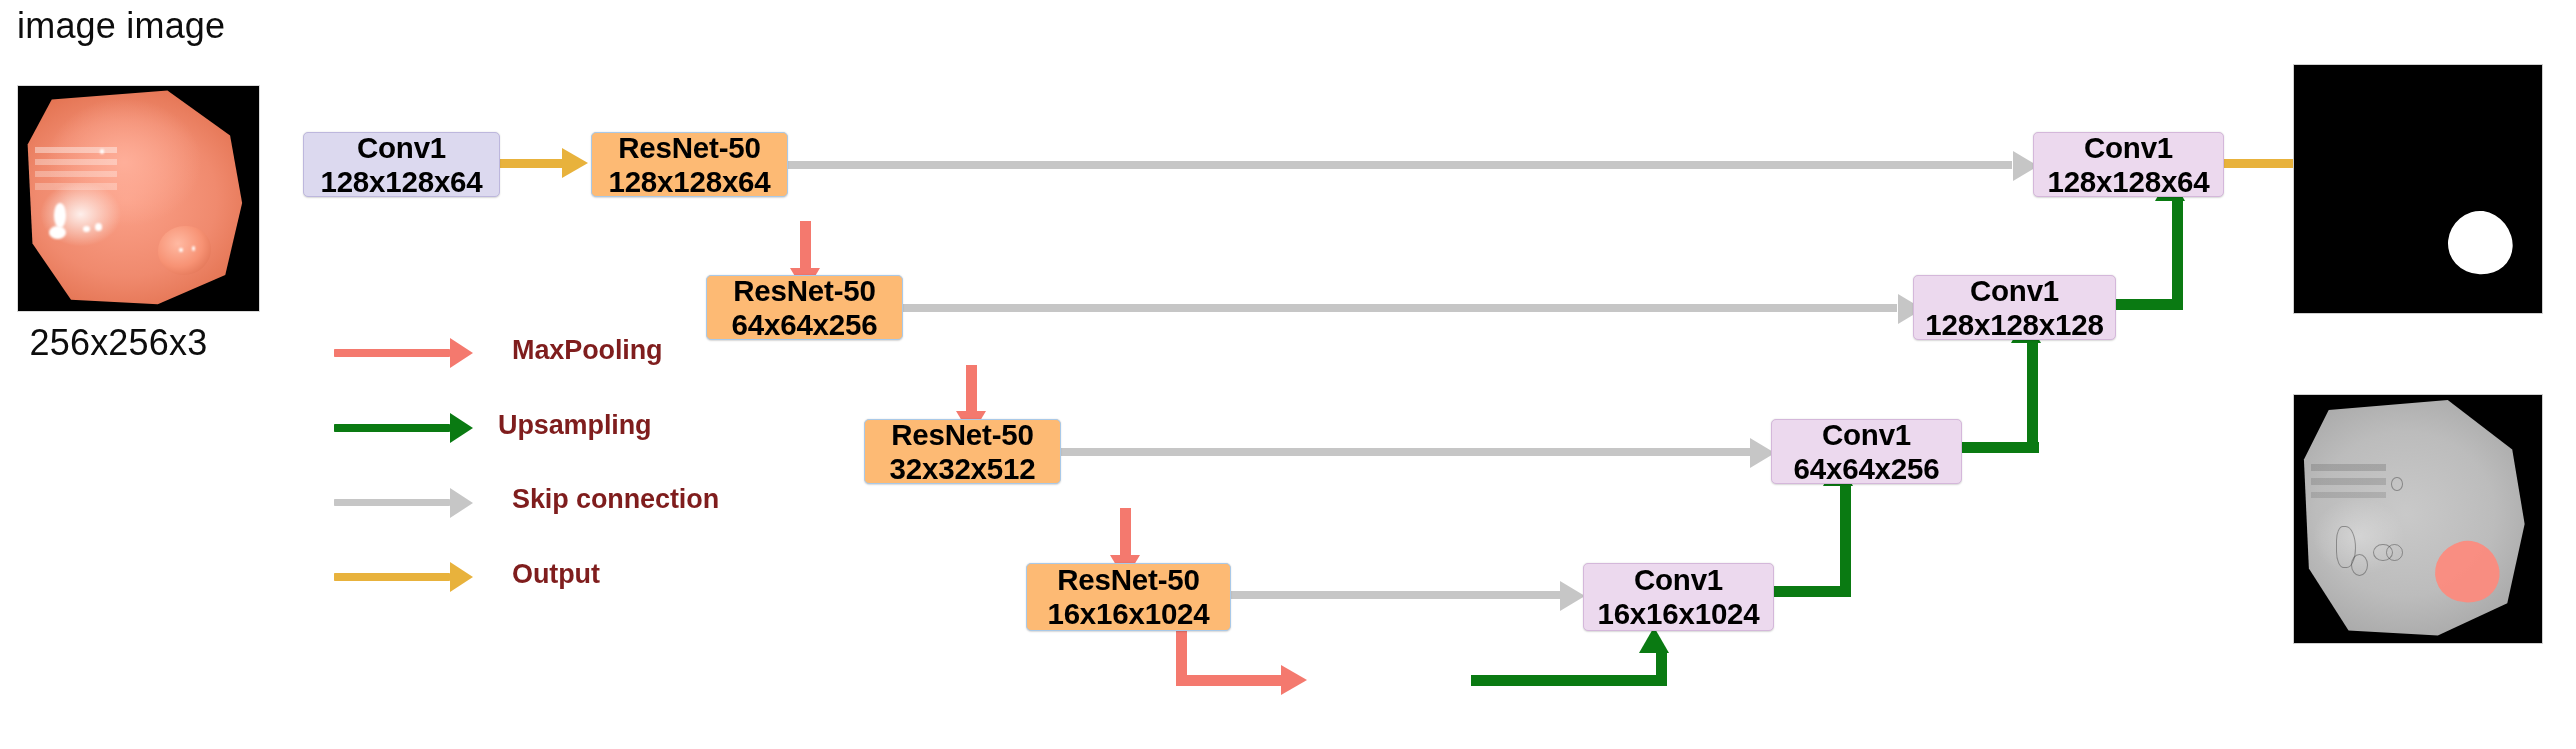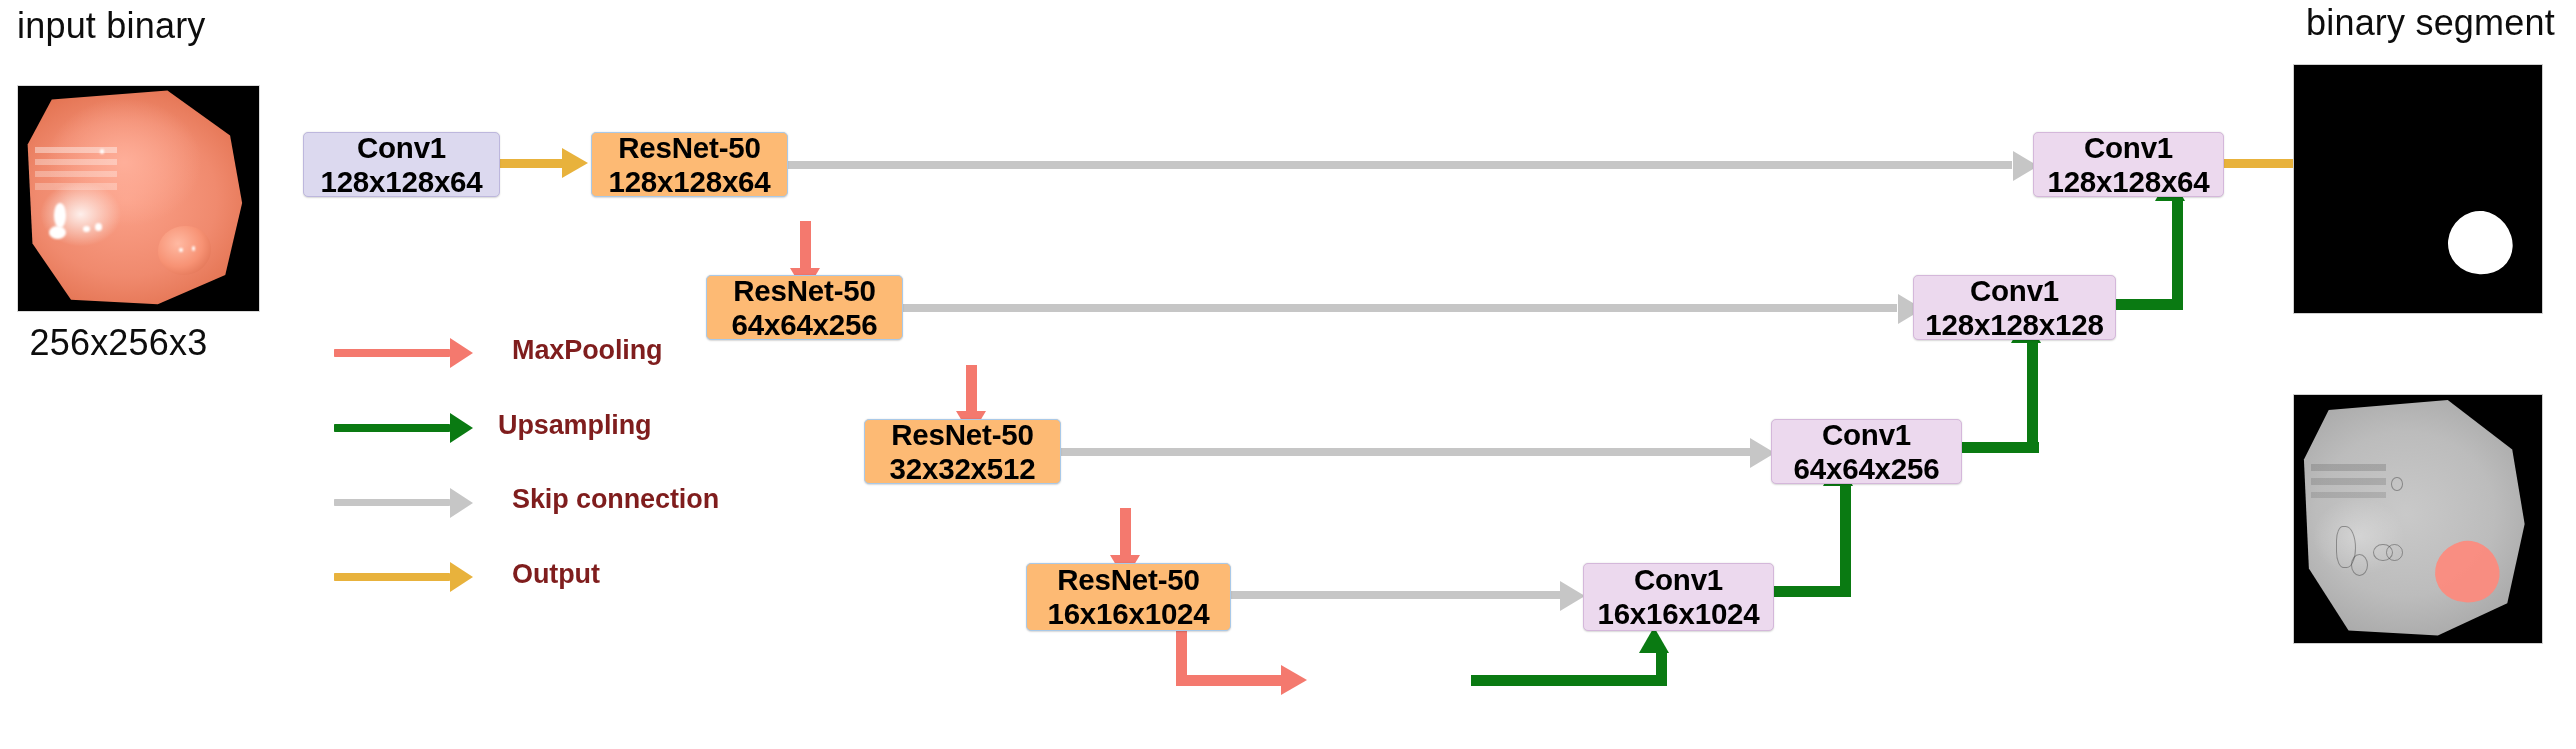--- a/index.html
+++ b/index.html
@@ -191,21 +191,21 @@
     color: #7f1d1d;
     white-space: nowrap;
     letter-spacing: -0.1px;
   }
 </style>
 </head>
 <body>
 
 <div id="canvas">
 
-  <div class="caption" style="left:17px; top:4.7px;">input binary</div>
+  <div class="caption" style="left:17px; top:4.7px;">image image</div>
 
   <div class="img-frame" style="left:17px; top:85px; width:241px; height:225px; border:0.8px solid #dadada;">
     <div class="endo"></div>
     <div class="endo-bump"></div>
     <div class="endo-text"></div>
     <div class="endo-spec" style="left:15%; top:52%; width:5%;  height:11%;"></div>
     <div class="endo-spec" style="left:13%; top:62%; width:7%;  height:6%;"></div>
     <div class="endo-spec" style="left:27%; top:62%; width:3%;  height:3%;"></div>
     <div class="endo-spec" style="left:32%; top:61%; width:3%;  height:3.5%;"></div>
     <div class="endo-spec" style="left:34%; top:28%; width:1.8%;height:2%;"></div>
@@ -325,21 +325,20 @@
   <div class="node node-pink" style="left:1913px; top:275px; width:203px; height:65px; font-size:29.5px;">
     <span class="l1">Conv1</span>
     <span class="l2">128x128x128</span>
   </div>
 
   <div class="node node-pink" style="left:2033px; top:132px; width:191px; height:65px; font-size:29.5px;">
     <span class="l1">Conv1</span>
     <span class="l2">128x128x64</span>
   </div>
 
-  <div class="caption" style="left:2306px; top:1.6px;">binary segment</div>
 
   <div class="img-frame" style="left:2293px; top:64px; width:248px; height:248px; border:0.8px solid #cfcfcf;">
     <div class="mask-bg"></div>
     <div class="mask-blob"></div>
   </div>
 
 
   <div class="img-frame" style="left:2293px; top:394px; width:248px; height:248px; border:0.8px solid #cfcfcf;">
     <div class="overlay-gray"></div>
     <div class="overlay-text"></div>

